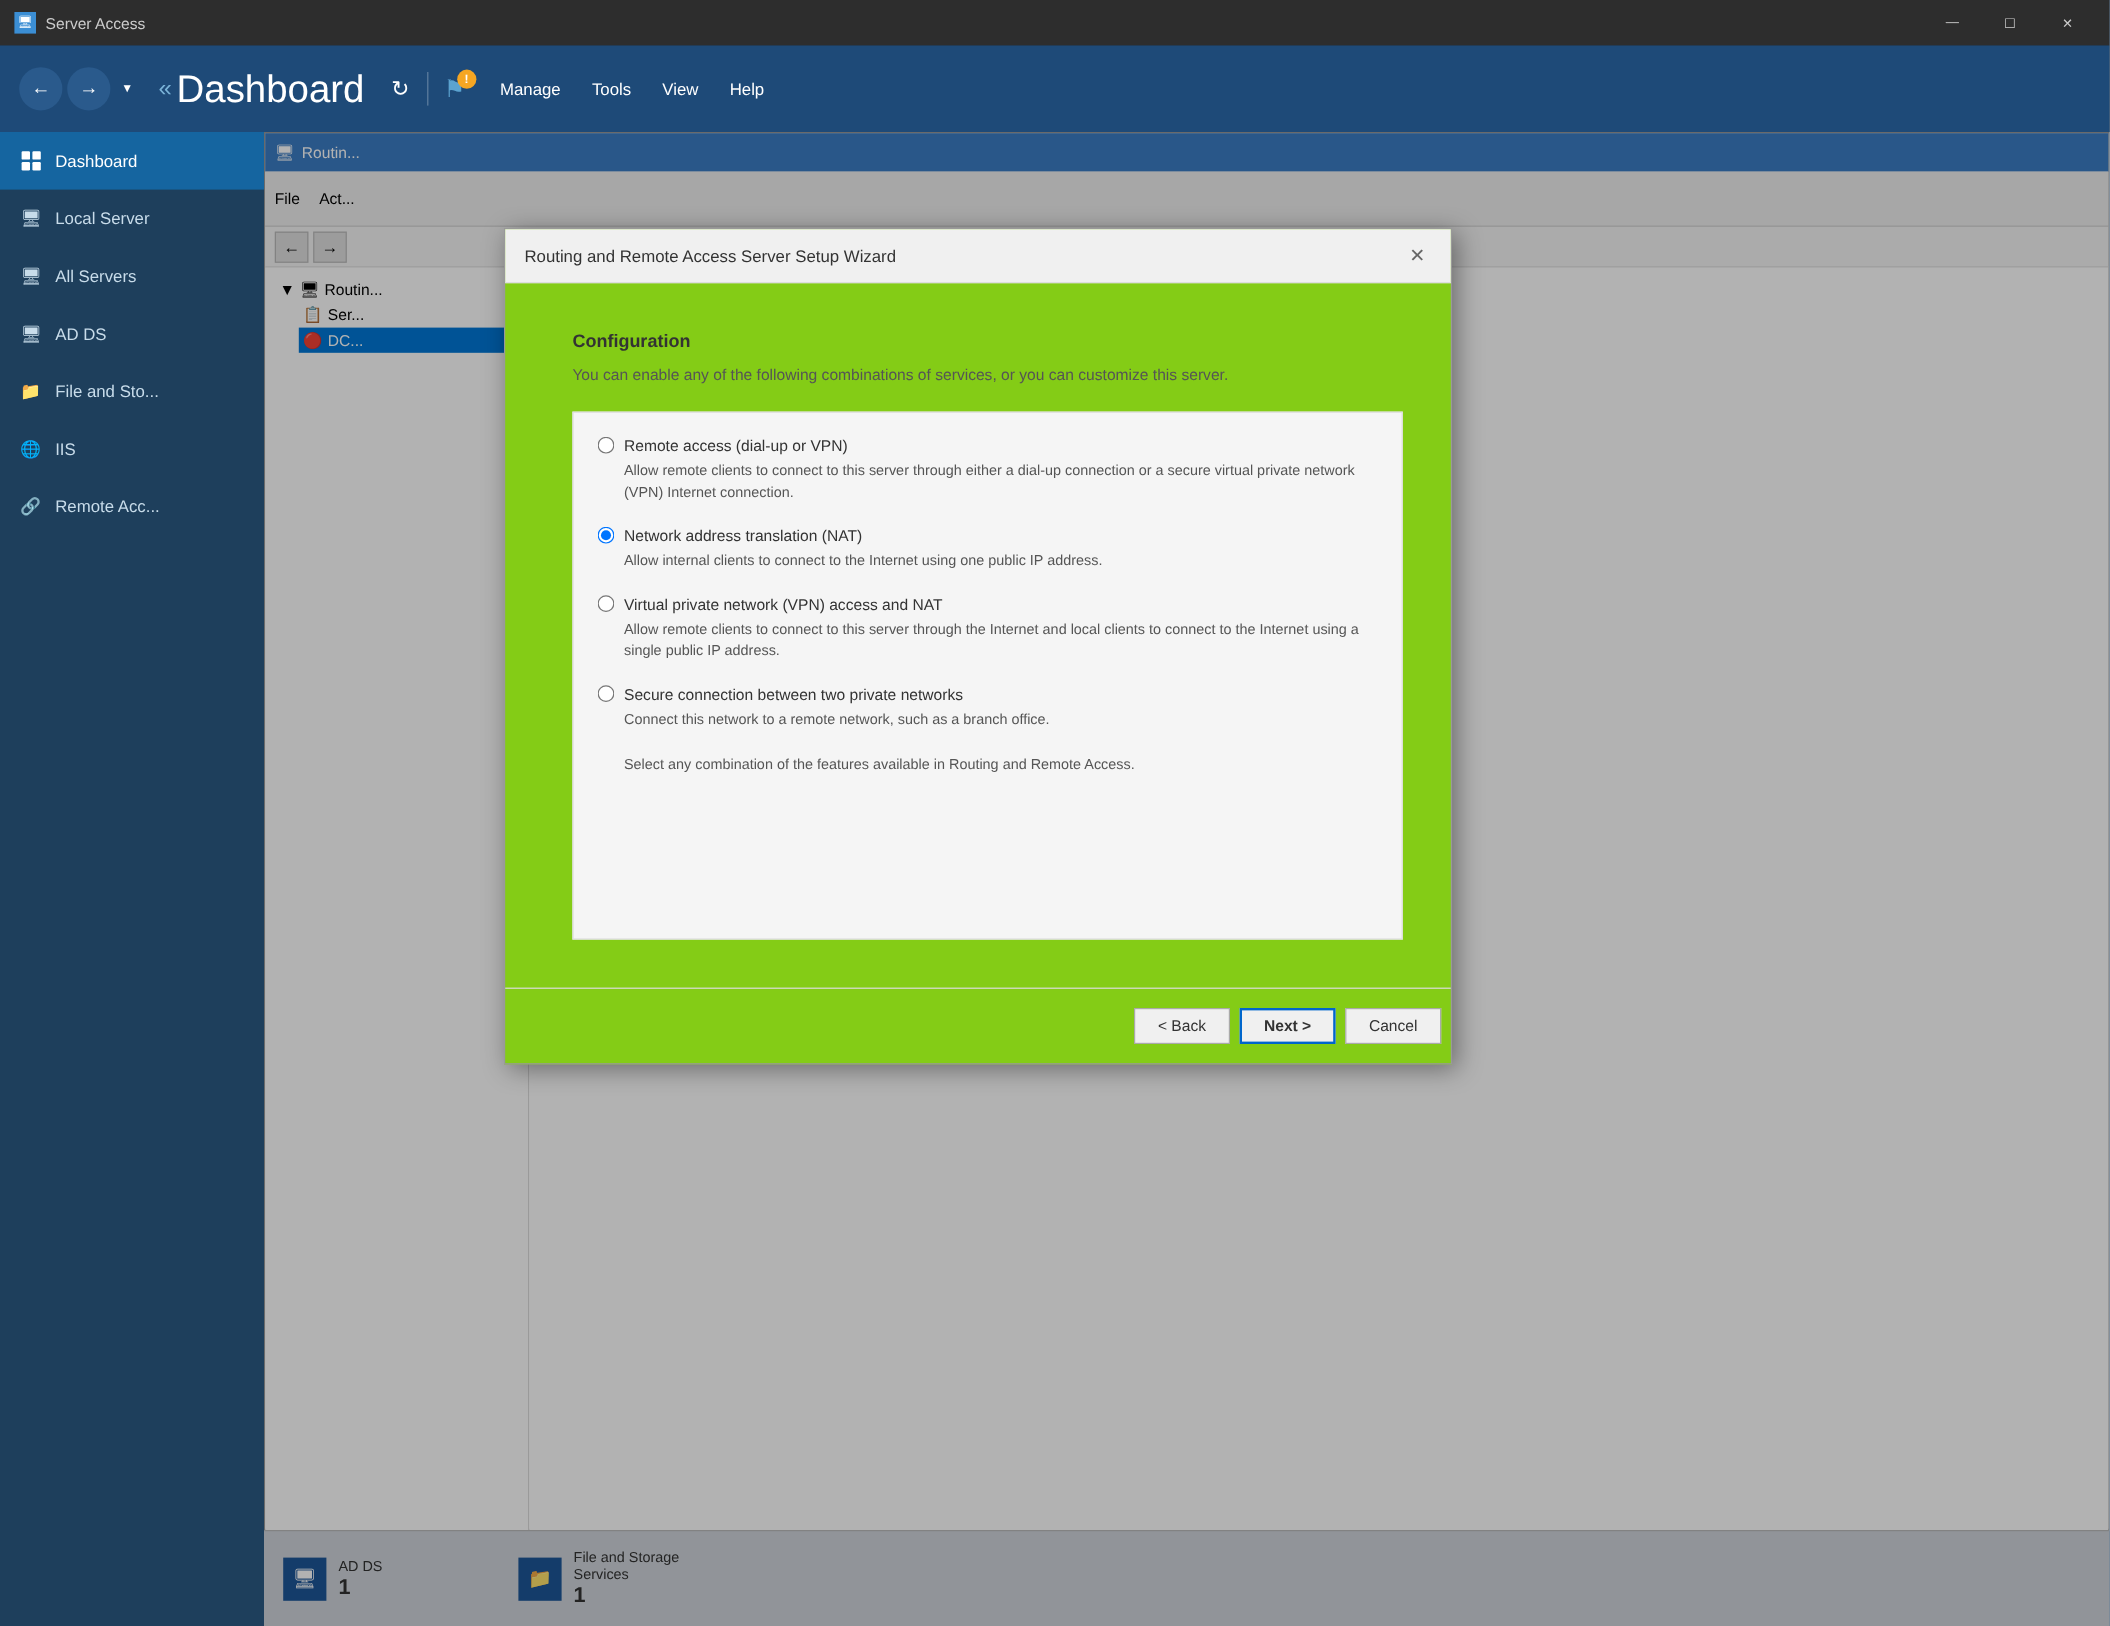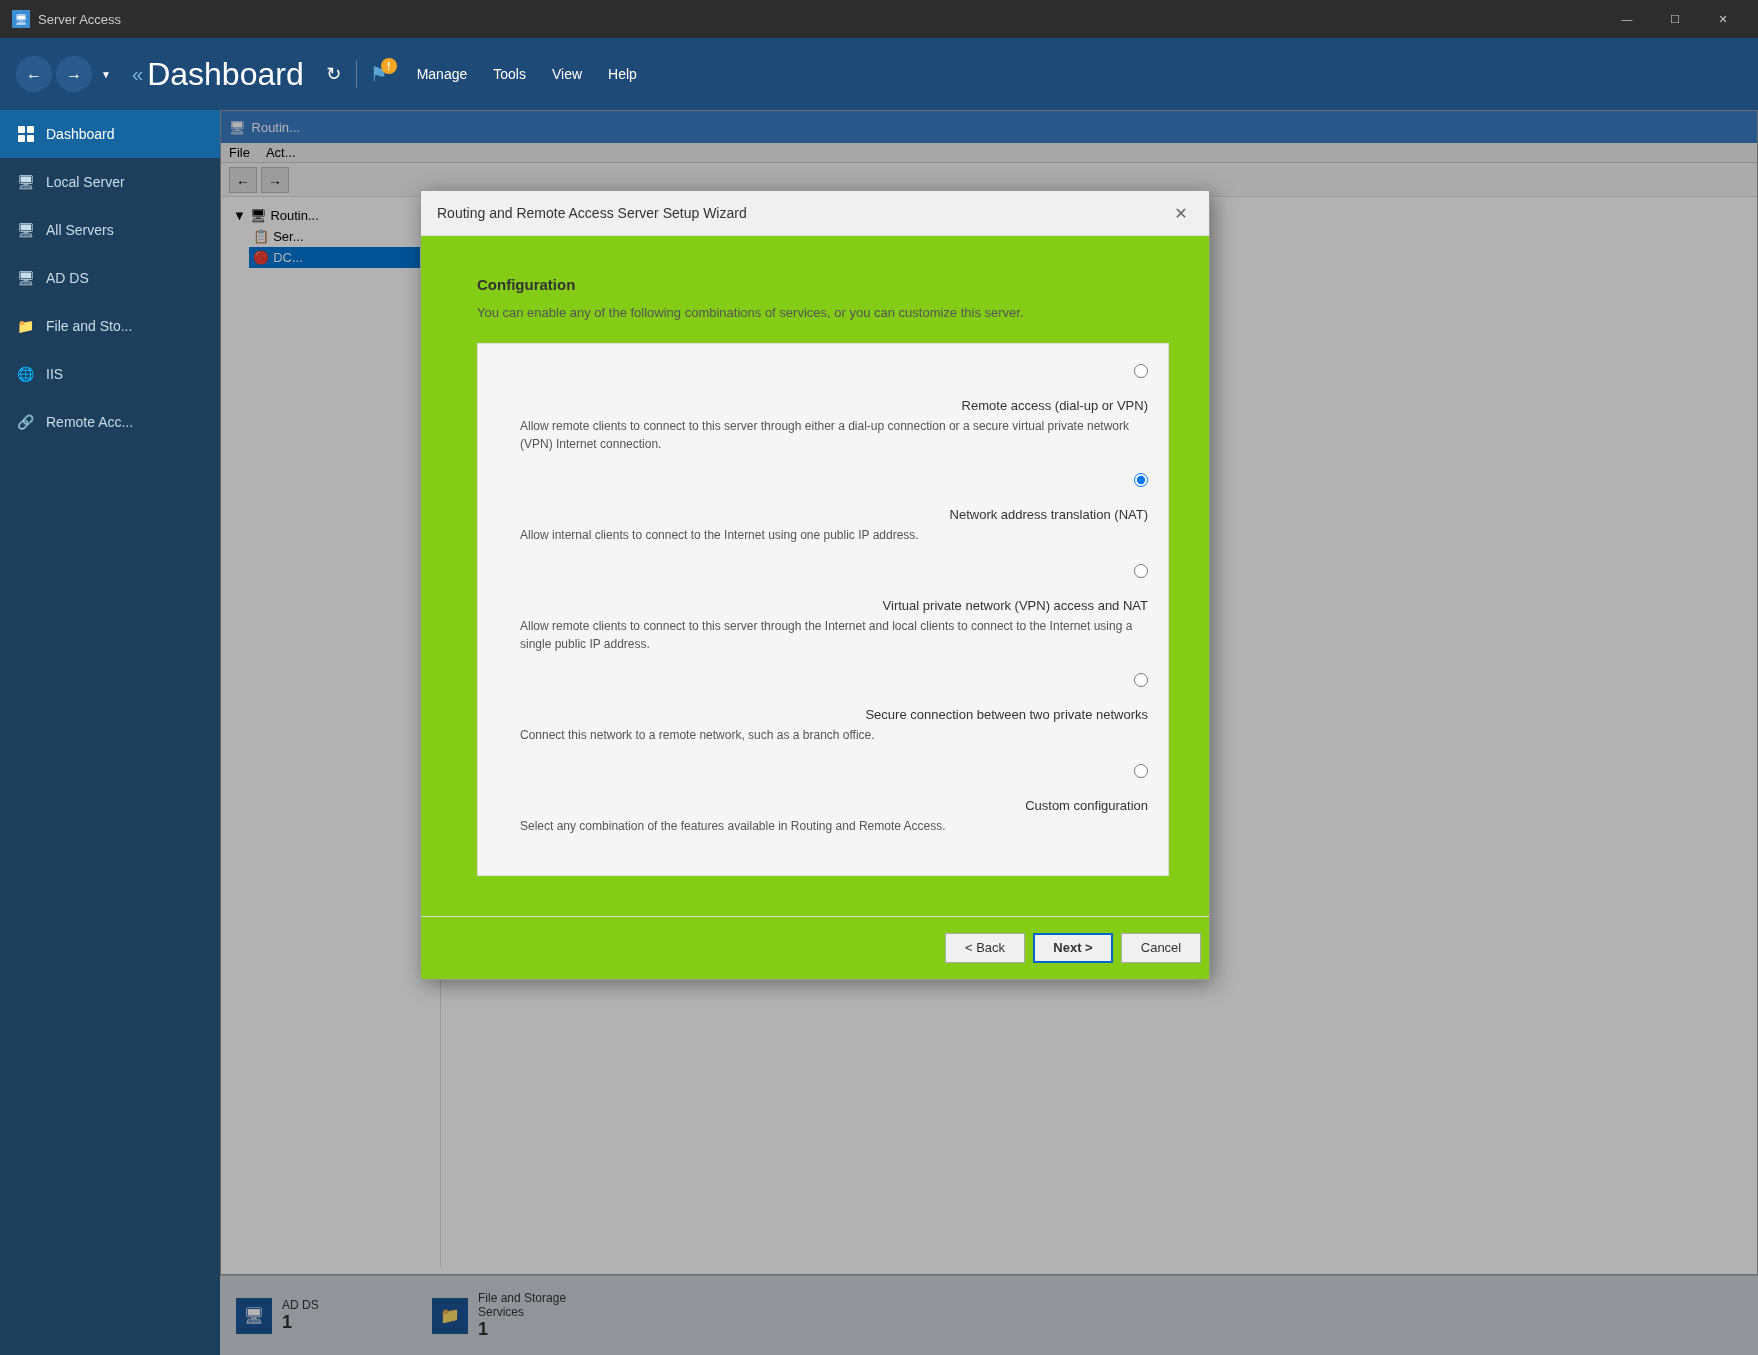--- a/index.html
+++ b/index.html
@@ -236,21 +236,21 @@
       height: 32px;
       display: flex;
       align-items: center;
       padding: 0 8px;
       color: white;
       font-size: 13px;
       gap: 6px;
     }
     .rras-menu-bar {
       background: #f0f0f0;
-      height: 20px;
+      height: 46px;
       display: flex;
       align-items: center;
       padding: 0 8px;
       gap: 16px;
       border-bottom: 1px solid #ccc;
       font-size: 13px;
     }
     .rras-menu-item { cursor: pointer; }
     .rras-toolbar {
       background: #f5f5f5;
@@ -366,28 +366,27 @@
       border: 1px solid #ddd;
       padding: 20px;
       min-height: 440px;
     }
 
     .radio-option {
       margin-bottom: 20px;
     }
     .radio-label {
       display: flex;
-      align-items: flex-end;
-      gap: 20px;
+      align-items: flex-start;
+      gap: 8px;
       font-size: 13px;
       font-weight: 500;
       color: #333;
       cursor: pointer;
       margin-bottom: 4px;
-      flex-direction: column;
     }
     .radio-input {
       width: 14px;
       height: 14px;
       flex-shrink: 0;
     }
     .radio-desc {
       font-size: 12px;
       color: #555;
       margin-left: 22px;
@@ -612,24 +611,20 @@
 
             <div class="radio-option">
               <label class="radio-label">
                 <input type="radio" class="radio-input" name="config" style="">
                 <span>Secure connection between two private networks</span>
               </label>
               <div class="radio-desc">Connect this network to a remote network, such as a branch office.</div>
             </div>
 
             <div class="radio-option">
-              <label class="radio-label">
-                <input type="radio" class="radio-input" name="config" style="">
-                <span>Custom configuration</span>
-              </label>
               <div class="radio-desc">Select any combination of the features available in Routing and Remote Access.</div>
             </div>
           </div>
         </div>
 
         <div class="dialog-footer">
           <button class="dialog-btn">&lt; Back</button>
           <button class="dialog-btn dialog-btn-primary">Next &gt;</button>
           <button class="dialog-btn">Cancel</button>
         </div>

